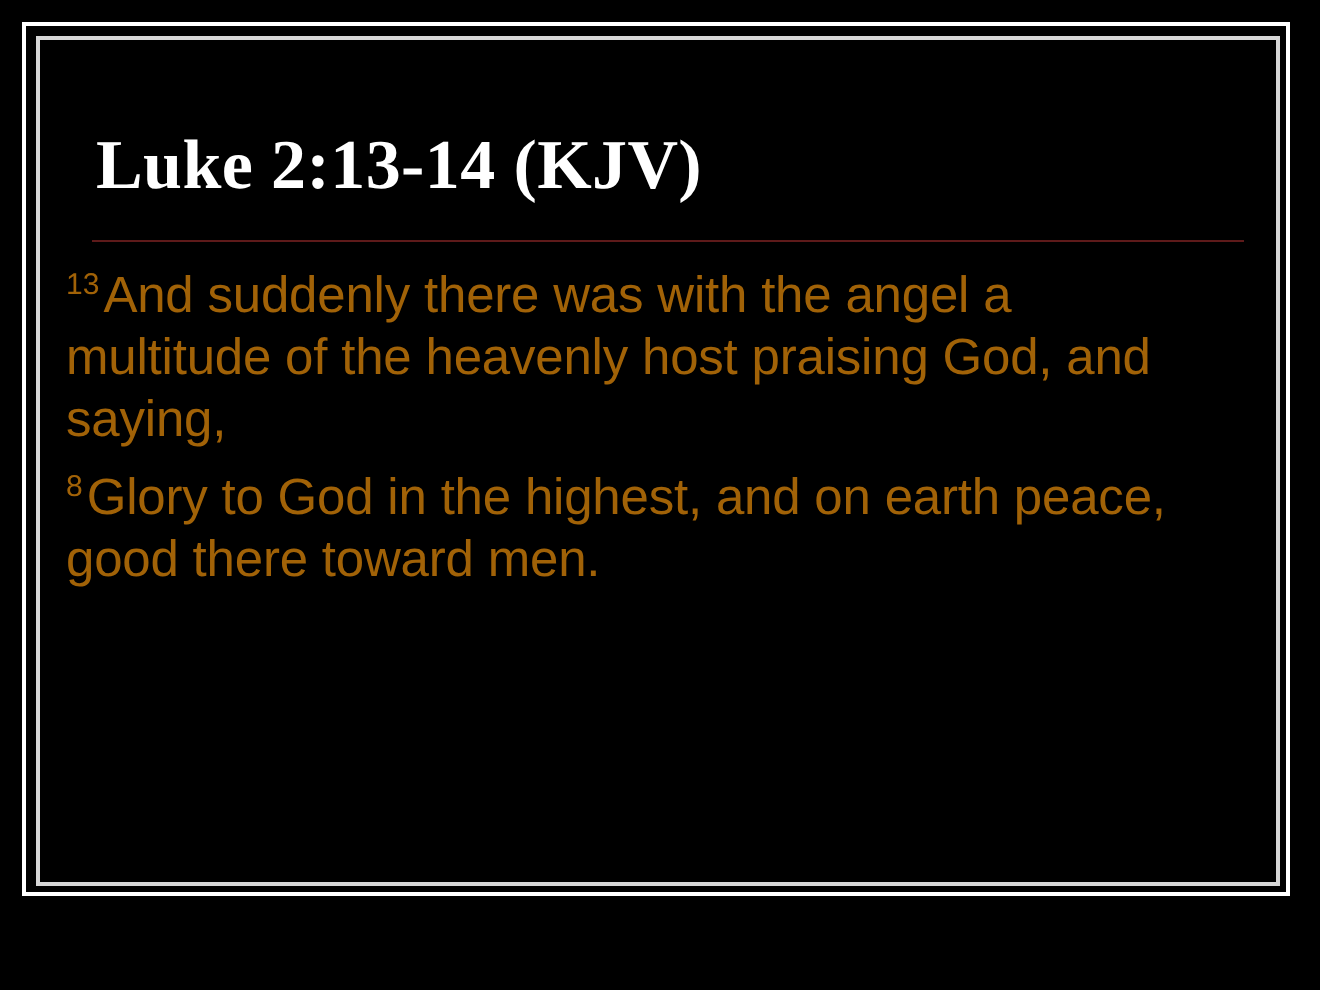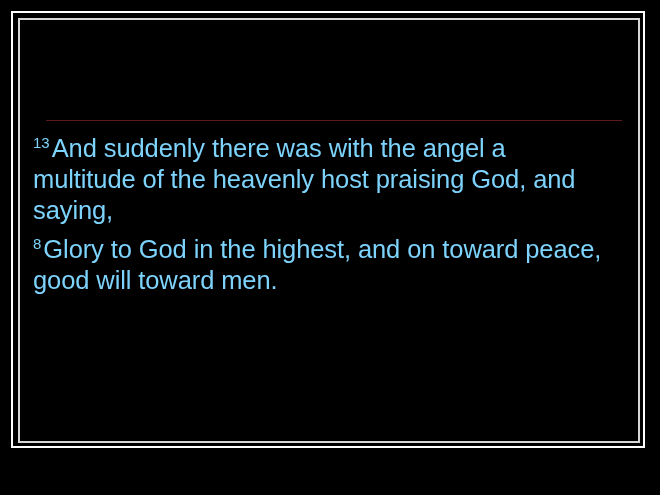--- a/index.html
+++ b/index.html
@@ -71,21 +71,21 @@
     position: absolute;
     left: 13px;
     top: 113px;
     width: 580px;
   }
   .verse {
     margin: 0 0 8px 0;
     font-family: "Liberation Sans", sans-serif;
     font-size: 25.5px;
     line-height: 31px;
-    color: #7dd3fc;
+    color: #a16207;
     letter-spacing: -0.1px;
     text-align: left;
   }
   .verse-num {
     font-size: 15px;
     vertical-align: super;
     line-height: 0;
     letter-spacing: 0;
     padding-right: 2px;
   }
@@ -93,24 +93,25 @@
 </head>
 <body>
 
 <div id="slide">
 
   <div id="frame-outer"></div>
   <div id="frame-inner"></div>
 
   <div id="content">
 
+    <h1 id="slide-title">Luke 2:13-14 (KJV)</h1>
 
     <hr id="title-divider">
 
     <div id="body-block">
 
       <p class="verse"><span class="verse-num">13</span><span class="verse-text">And suddenly there was with the angel a multitude of the heavenly host praising God, and saying,</span></p>
 
-      <p class="verse"><span class="verse-num">8</span><span class="verse-text">Glory to God in the highest, and on toward peace, good will toward men.</span></p>
+      <p class="verse"><span class="verse-num">8</span><span class="verse-text">Glory to God in the highest, and on earth peace, good there toward men.</span></p>
 
     </div>
   </div>
 </div>
 
 </body></html>

